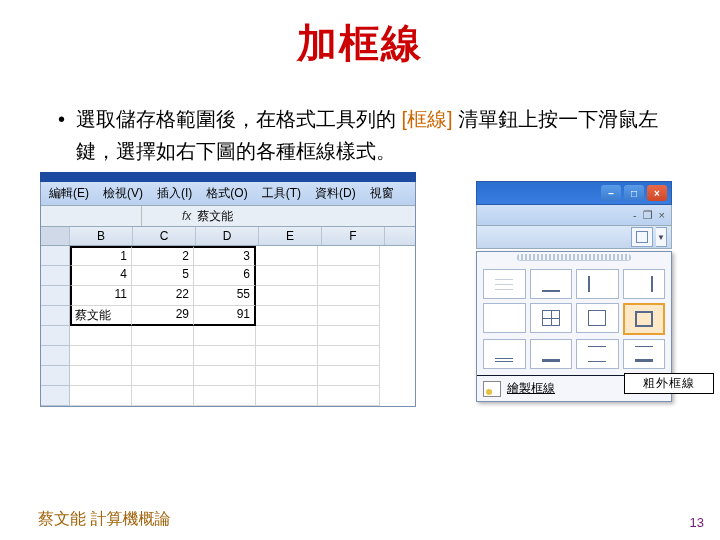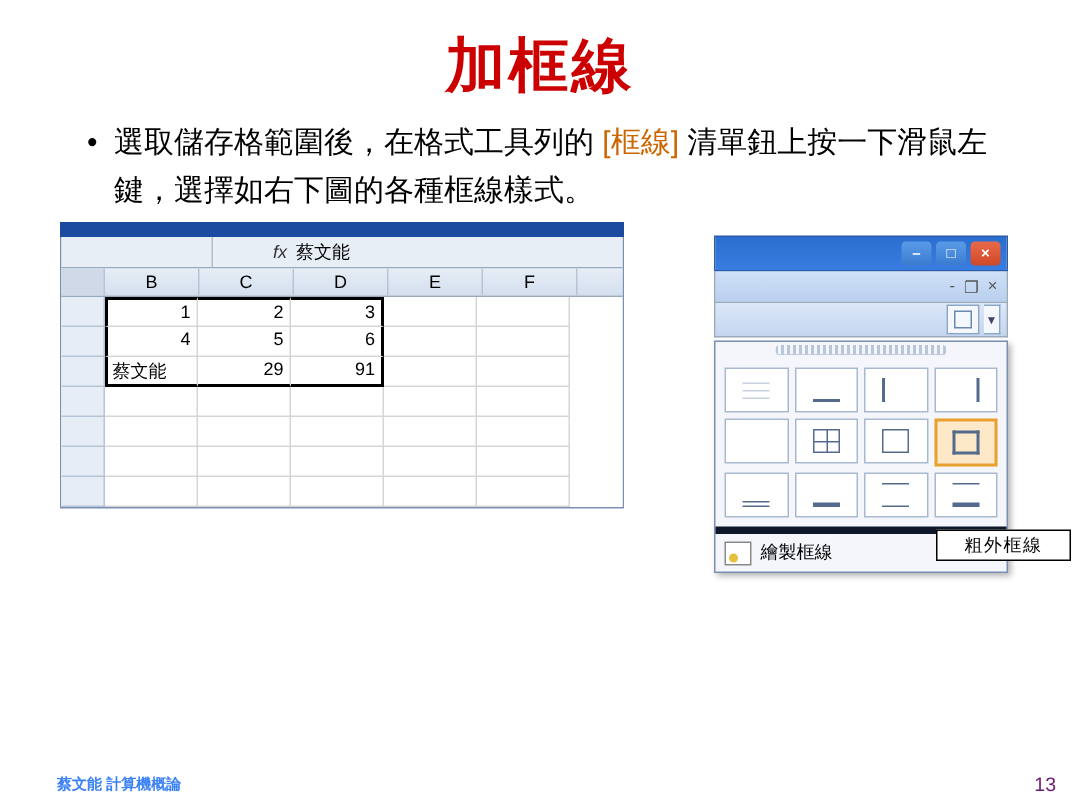--- a/index.html
+++ b/index.html
@@ -1,17 +1,17 @@
 <!DOCTYPE html>
 <html><head>
 <meta charset="utf-8">
 <style>
   body { margin:0; font-family:"Microsoft JhengHei","PMingLiU",Arial,sans-serif; background:#fff; width:720px; height:540px; position:relative; overflow:hidden; }
   .slide { padding:10px 40px 10px 40px; }
-  .title { text-align:center; color:#cc0000; font-size:40px; font-weight:bold; margin:6px 0 8px 0; letter-spacing:2px; }
+  .title { text-align:center; color:#cc0000; font-size:40px; font-weight:bold; margin:6px 0 32px 0; letter-spacing:2px; }
   .bullet { font-size:20px; color:#000; line-height:1.6; margin-left:18px; position:relative; padding-left:18px; }
   .bullet::before { content:"•"; position:absolute; left:0; top:0; }
   .hl { color:#cc6600; }
   .shots { position:relative; margin-top:14px; height:290px; }
 
   
   .leftshot { position:absolute; left:0; top:0; width:374px; border:1px solid #7a90b0; font-size:12px; }
   .menubar { background:linear-gradient(#cfe0f7,#b9d0ef); border-bottom:1px solid #9ab; display:flex; gap:14px; padding:3px 8px; color:#000; }
   .tb1 { background:linear-gradient(#dbe8f8,#c4d6ee); border-bottom:1px solid #9ab; height:22px; display:flex; align-items:center; justify-content:flex-end; padding:0 4px; }
   .newdoc { font-size:11px; color:#333; display:flex; align-items:center; gap:3px; }
@@ -46,41 +46,50 @@
   .tbrow .dd { width:10px; height:18px; border:1px solid #8aa6c8; border-left:none; background:#f4f8fd; display:flex; align-items:center; justify-content:center; font-size:8px; color:#446; }
   .bicon { width:12px; height:12px; position:relative; }
   .bicon::before { content:""; position:absolute; inset:0; border:1px solid #6a88b0; }
   .panel { background:#f4f6fb; border:1px solid #7a90b0; box-shadow:2px 2px 4px rgba(0,0,0,.3); margin-top:2px; }
   .panel .grip { height:6px; background:repeating-linear-gradient(90deg,#b8c6da 0 2px,transparent 2px 4px); border-bottom:1px solid #c4cedd; margin:2px 40px; border-radius:3px; }
   .panel .grid4 { display:grid; grid-template-columns:repeat(4,1fr); gap:4px; padding:6px; }
   .panel .opt { height:28px; border:1px solid #a8b8d0; background:#fff; display:flex; align-items:center; justify-content:center; position:relative; }
   .panel .opt .sw { width:18px; height:16px; position:relative; }
   .panel .opt .sw span { position:absolute; background:#556a8c; }
   .panel .opt.sel { border:2px solid #e8a030; background:#fde9c8; }
-  .panel .footer { border-top:5px solid #0f172a; padding:4px 6px; display:flex; align-items:center; gap:6px; font-size:12px; }
+  .panel .footer { border-top:1px solid #0f172a; padding:4px 6px; display:flex; align-items:center; gap:6px; font-size:12px;text-decoration:underline; }
   .panel .footer .pic { width:16px; height:14px; border:1px solid #888; position:relative; background:#fff; }
   .panel .footer .pic::after { content:""; position:absolute; left:2px; bottom:1px; width:6px; height:6px; background:#e8c040; border-radius:50%; }
   .badge { position:absolute; right:-42px; bottom:8px; background:#fff; border:1px solid #000; font-size:12px; padding:1px 18px; letter-spacing:1px; }
 
-  .credit { position:absolute; left:38px; bottom:10px; font-size:10px; color:#3b82f6; font-weight:bold; }
+  .credit { position:absolute; left:38px; bottom:10px; font-size:16px; color:#a16207; font-weight:normal; }
   .pagenum { position:absolute; right:16px; bottom:10px; font-size:13px; color:#701a75; }
 </style>
 </head>
 <body>
 
 <div class="slide">
   <div class="title">加框線</div>
   <div class="bullet">
     <span>選取儲存格範圍後，在格式工具列的 </span><span class="hl">[框線]</span><span> 清單鈕上按一下滑鼠左鍵，選擇如右下圖的各種框線樣式。</span>
   </div>
 
   <div class="shots">
 
     <div class="leftshot">
       <div class="bluebar"></div>
+      <div class="menubar">
+        <span>編輯(E)</span>
+        <span>檢視(V)</span>
+        <span>插入(I)</span>
+        <span>格式(O)</span>
+        <span>工具(T)</span>
+        <span>資料(D)</span>
+        <span>視窗</span>
+      </div>
       <div class="fxrow">
         <div class="namebx"></div>
         <div class="fx">fx</div>
         <div class="fxval">蔡文能</div>
       </div>
       <div class="colhdr">
         <div></div>
         <div>B</div>
         <div>C</div>
         <div>D</div>
@@ -99,20 +108,28 @@
         <div class="row">
           <div class="rh"></div>
           <div class="cell bl">4</div>
           <div class="cell">5</div>
           <div class="cell br">6</div>
           <div class="cell"></div>
           <div class="cell"></div>
         </div>
         <div class="row">
           <div class="rh"></div>
+          <div class="cell bl">11</div>
+          <div class="cell">22</div>
+          <div class="cell br">55</div>
+          <div class="cell"></div>
+          <div class="cell"></div>
+        </div>
+        <div class="row">
+          <div class="rh"></div>
           <div class="cell bl bb" style="text-align:left;padding-left:3px">蔡文能</div>
           <div class="cell bb">29</div>
           <div class="cell br bb">91</div>
           <div class="cell"></div>
           <div class="cell"></div>
         </div>
         <div class="row">
             <div class="rh"></div>
             <div class="cell"></div>
             <div class="cell"></div>

